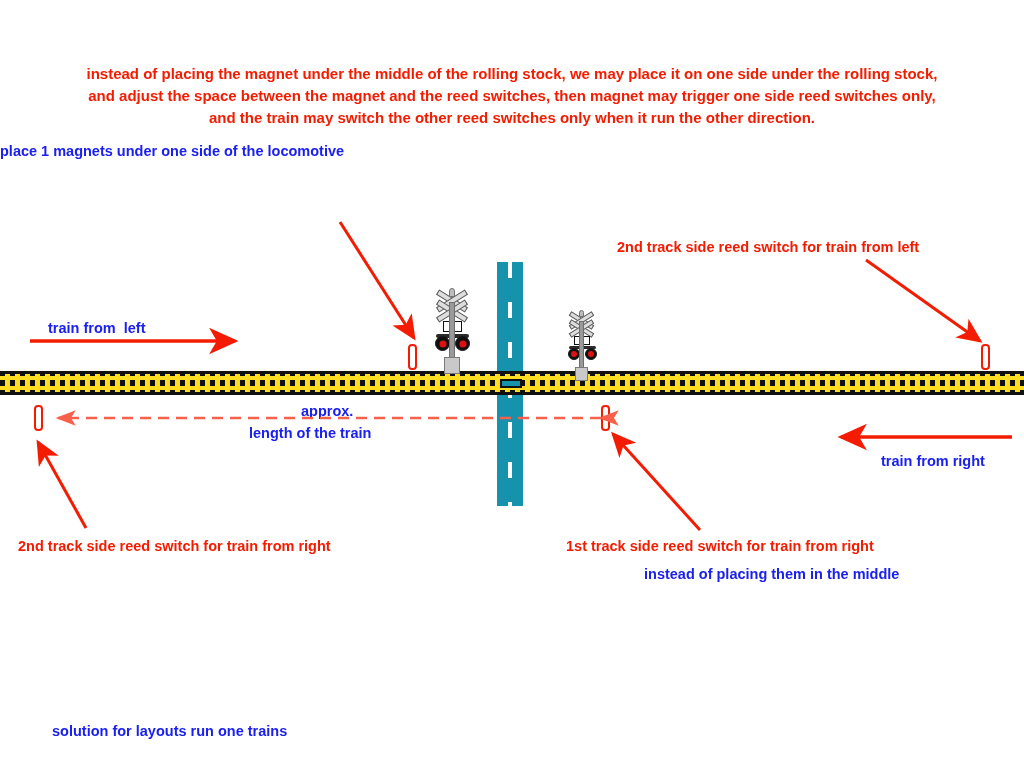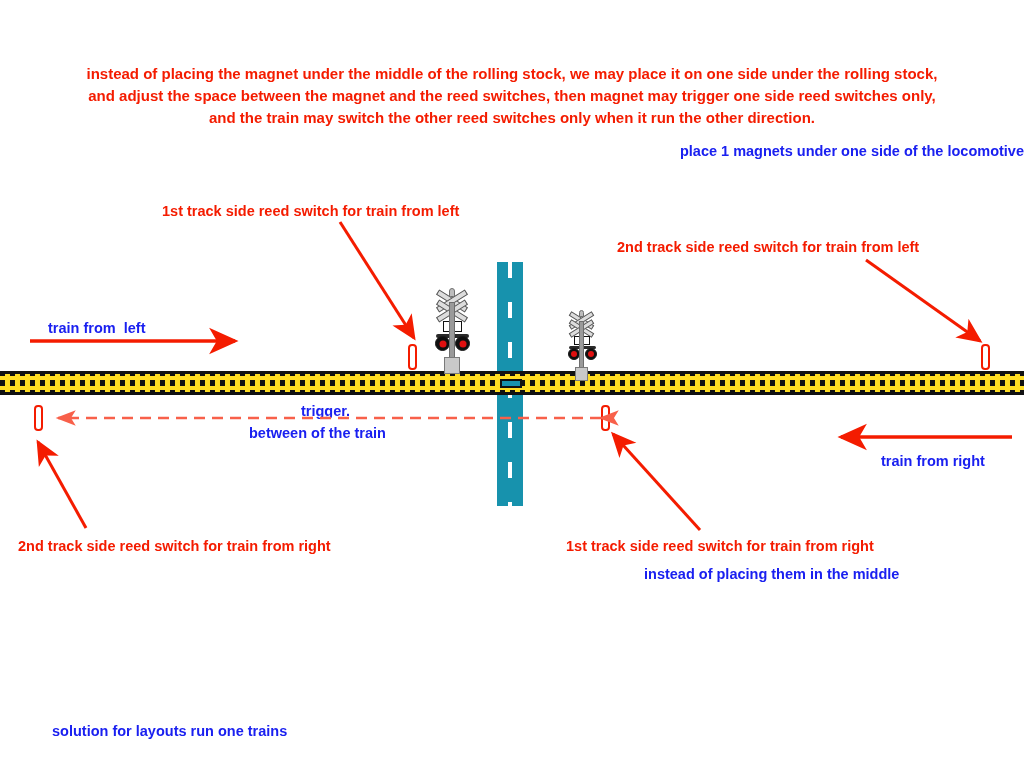--- a/index.html
+++ b/index.html
@@ -31,21 +31,21 @@
   .blue  { color: #1a20f0; }
 
   .hdr {
     font-size: 15px;
     text-align: center;
     width: 1024px;
     left: 0;
   }
   .sub {
     font-size: 14.5px;
-    text-align: right;
+    text-align: left;
     width: 1024px;
     left: 0;
   }
   .lbl   { font-size: 14.5px; }
 
   
   #track {
     position: absolute;
     left: 0;
     width: 1024px;
@@ -196,36 +196,35 @@
 </head>
 <body>
 
 <div id="stage">
 
   <div class="txt hdr red" style="top:64px;">instead of placing the magnet under the middle of the rolling stock, we may place it on one side under the rolling stock,</div>
   <div class="txt hdr red" style="top:86px;">and adjust the space between the magnet and the reed switches, then magnet may trigger one side reed switches only,</div>
   <div class="txt hdr red" style="top:108px;">and the train may switch the other reed switches only when it run the other direction.</div>
   <div class="txt sub blue" style="top:142px;">place 1 magnets under one side of the locomotive</div>
 
-  <div class="txt lbl red" style="left:162px; top:202px;">1st track side reed switch for train from left</div>
 
   <div class="txt lbl red" style="left:617px; top:238px;">2nd track side reed switch for train from left</div>
 
   <div class="txt lbl red" style="left:18px; top:537px;">2nd track side reed switch for train from right</div>
 
   <div class="txt lbl red" style="left:566px; top:537px;">1st track side reed switch for train from right</div>
 
   <div class="txt lbl blue" style="left:597px; top:565px;margin-left:47px;">instead of placing them in the middle</div>
 
   <div class="txt lbl blue" style="left:48px; top:319px;">train from  left</div>
 
   <div class="txt lbl blue" style="left:881px; top:452px;">train from right</div>
 
-  <div class="txt lbl blue" style="left:301px; top:402px;">trigger.</div>
-  <div class="txt lbl blue" style="left:249px; top:424px;">between of the train</div>
+  <div class="txt lbl blue" style="left:301px; top:402px;">approx.</div>
+  <div class="txt lbl blue" style="left:249px; top:424px;">length of the train</div>
 
   <div class="txt lbl blue" style="left:52px; top:722px;">solution for layouts run one trains</div>
 
   <div id="road">
     <div class="centerline"></div>
   </div>
 
   <div id="track">
     <div class="ties"></div>
     <div class="rail top"></div>

